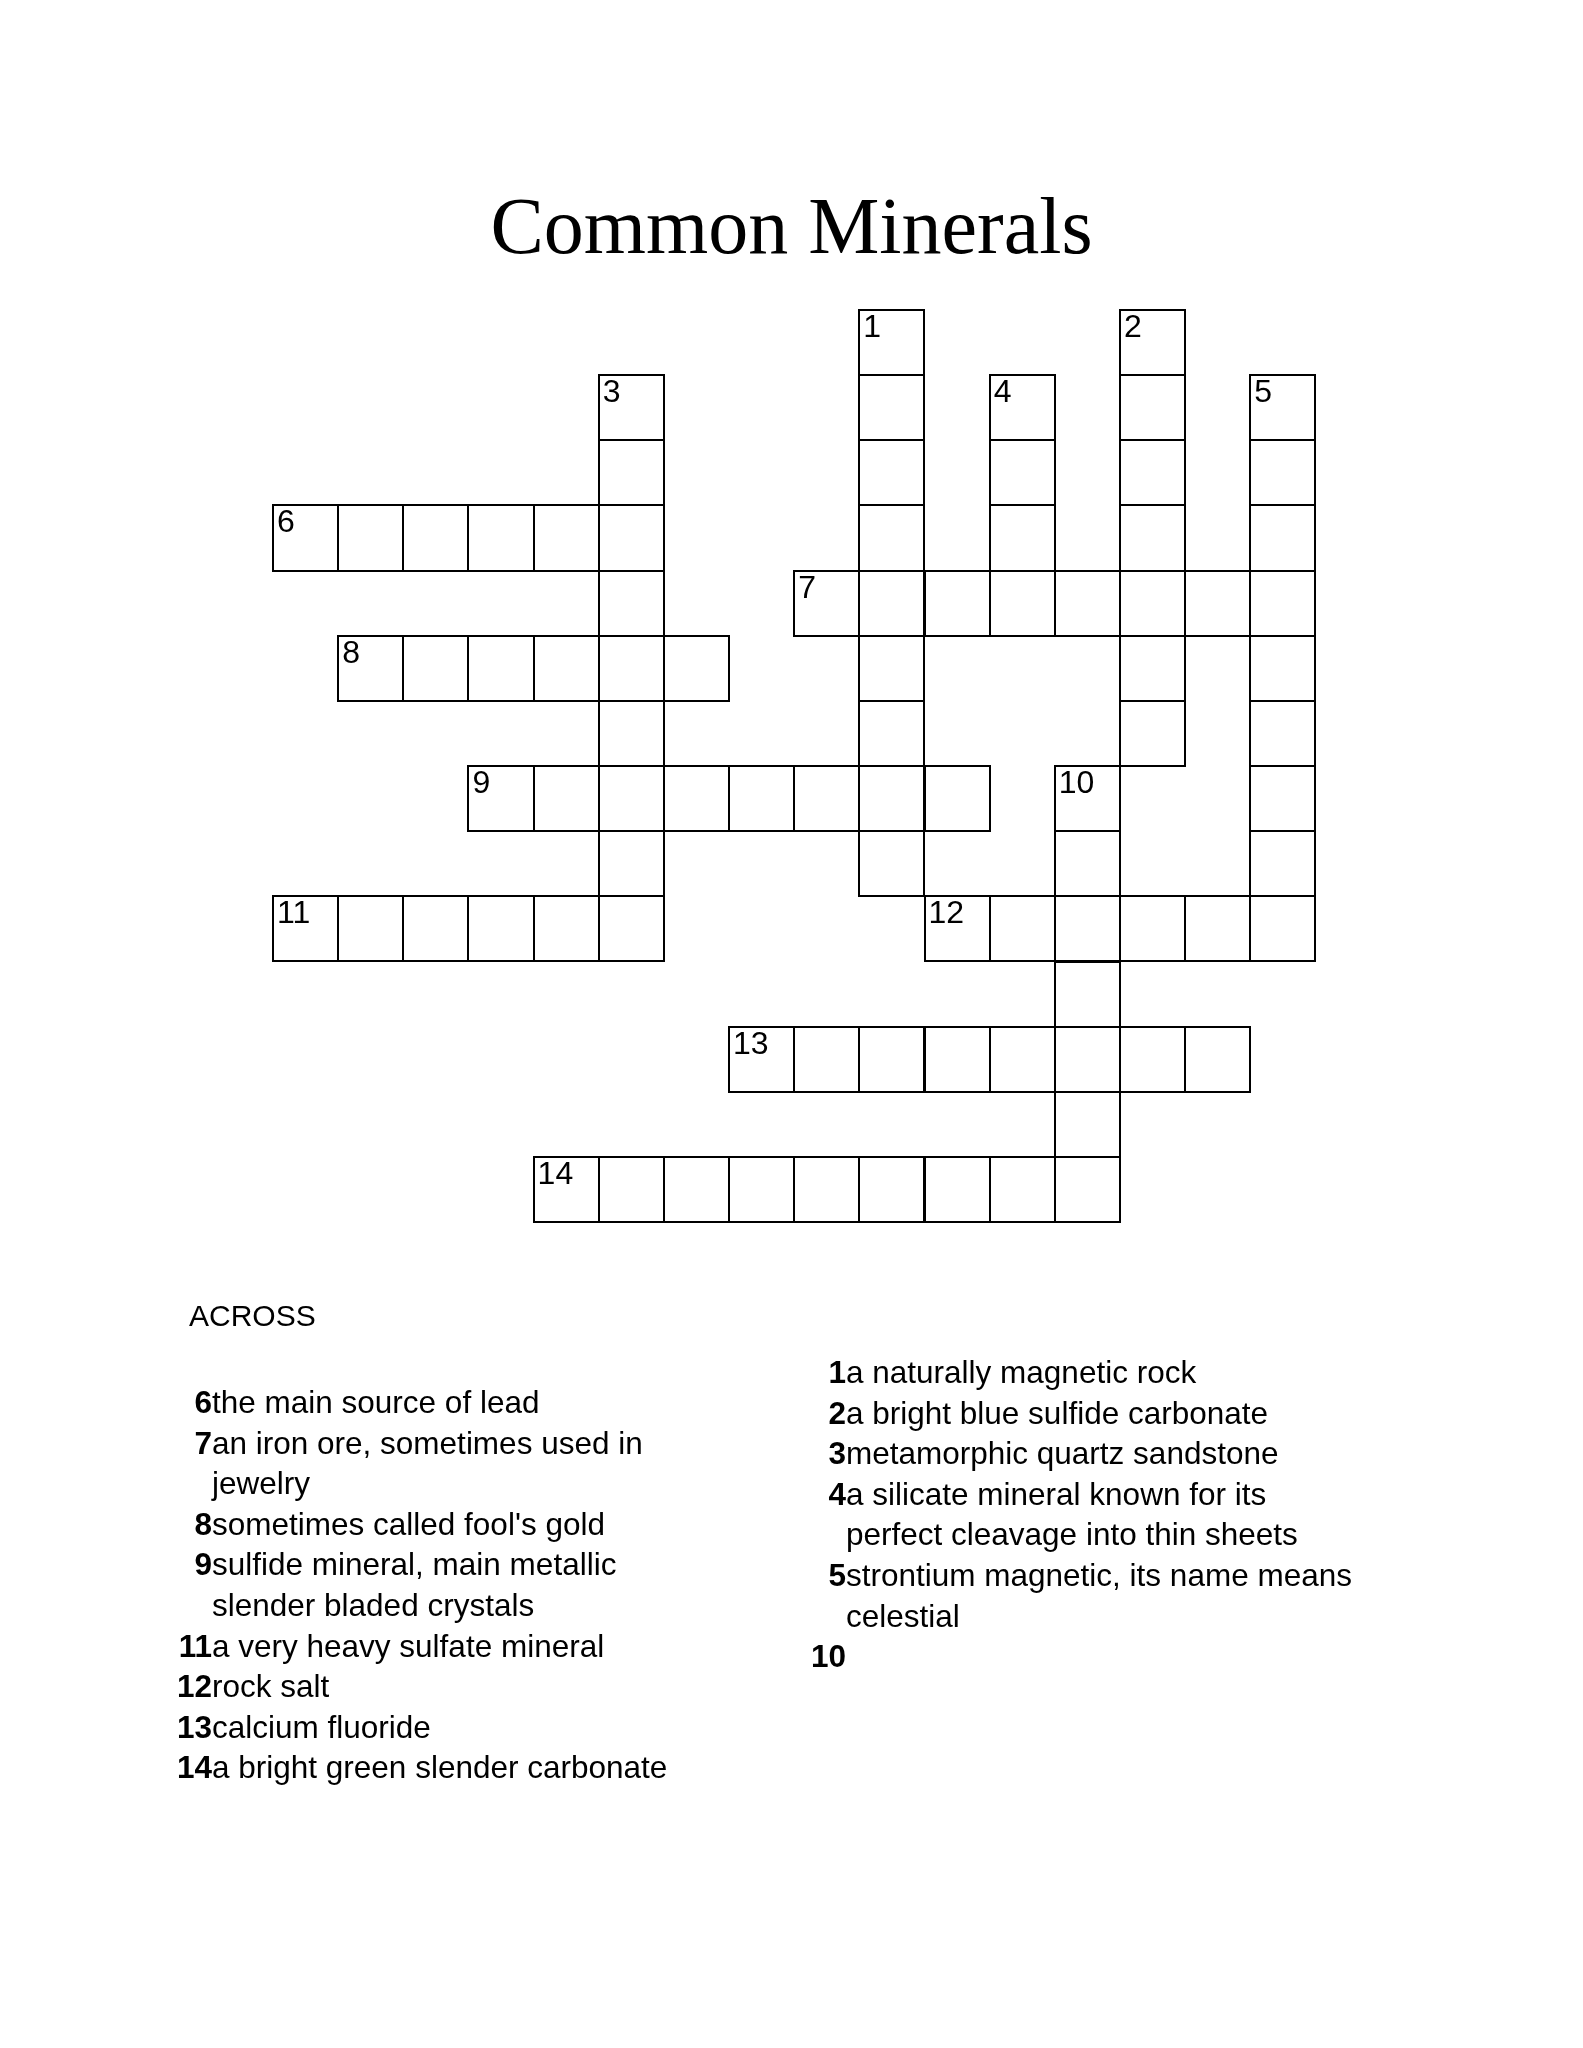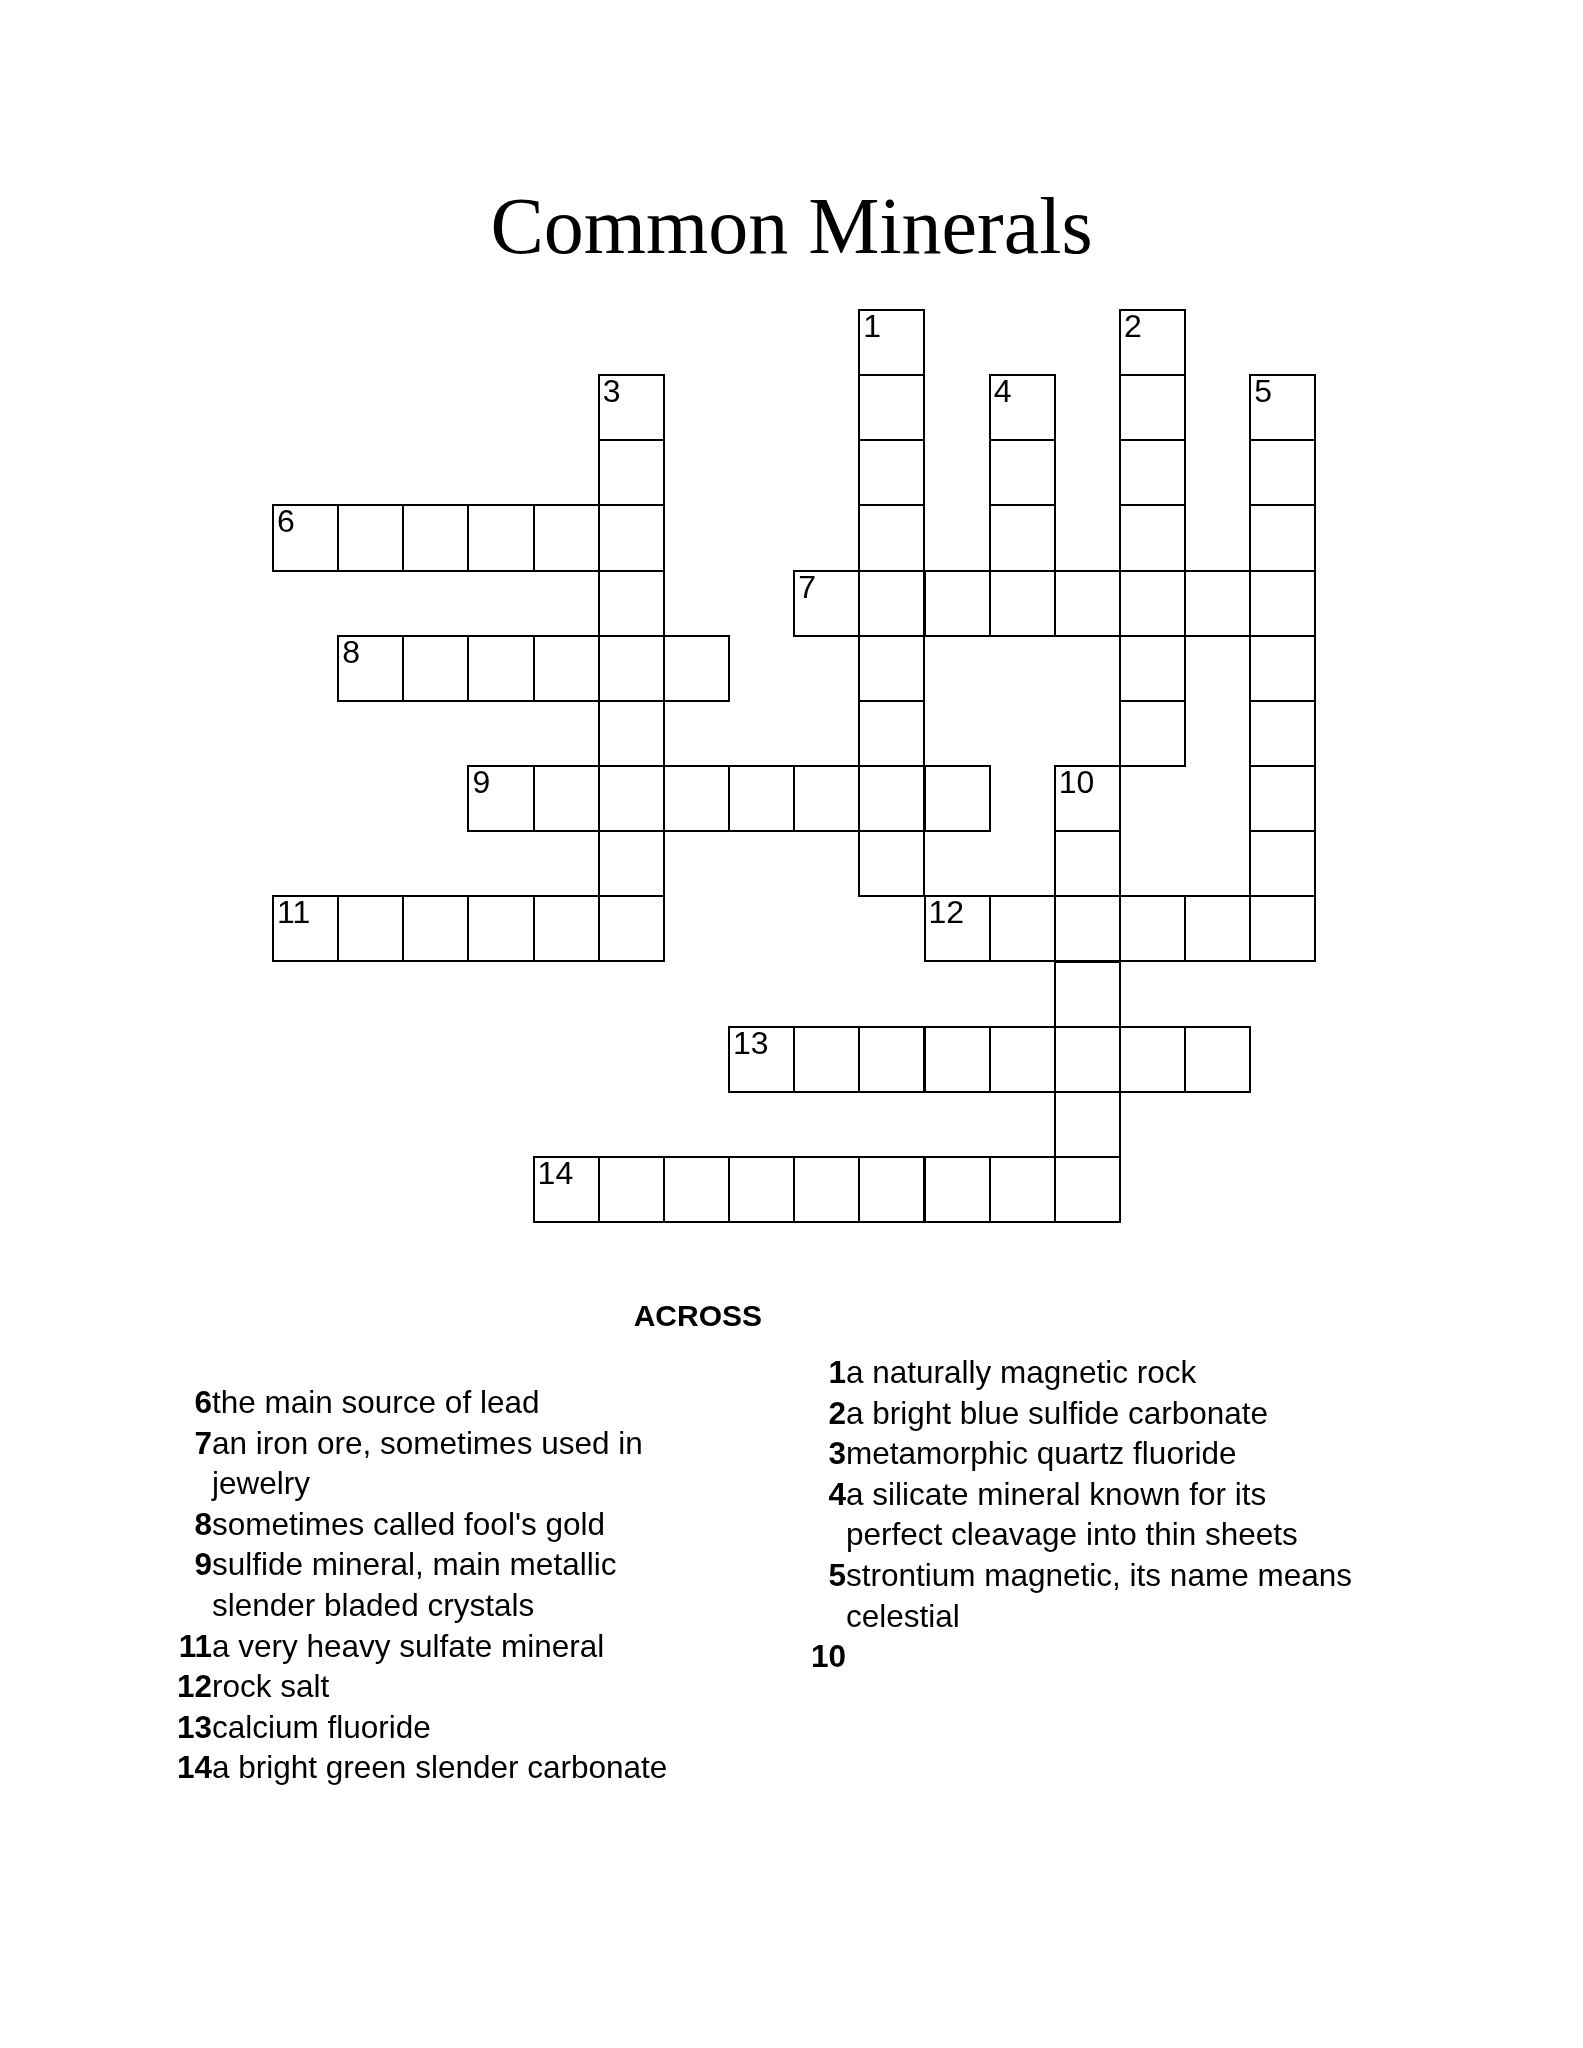--- a/index.html
+++ b/index.html
@@ -47,23 +47,22 @@
     top: 1301px;
     width: 590px;
     font-family: "Liberation Sans", sans-serif;
     color: #000000;
   }
   .clue-col.across { left: 172px; }
   .clue-col.down   { left: 806px; }
   .clue-col h2 {
     margin: 0 0 4px 17px;
     font-size: 30px;
-    font-weight: 700;
+    font-weight: 400;
     line-height: 1;
-    text-align: right;
   }
   .clue-col.down h2 { margin-left: 13px; }
   .clue-col ol {
     list-style: none;
     margin: 51px 0 0 0;
     padding: 0;
   }
   .clue-col li {
     display: flex;
     align-items: flex-start;
@@ -249,21 +248,21 @@
         <li>
           <span class="cnum">1</span>
           <span class="ctxt">a naturally magnetic rock</span>
         </li>
         <li>
           <span class="cnum">2</span>
           <span class="ctxt">a bright blue sulfide carbonate</span>
         </li>
         <li>
           <span class="cnum">3</span>
-          <span class="ctxt">metamorphic quartz fluoride</span>
+          <span class="ctxt">metamorphic quartz sandstone</span>
         </li>
         <li>
           <span class="cnum">4</span>
           <span class="ctxt">a silicate mineral known for its perfect cleavage into thin sheets</span>
         </li>
         <li>
           <span class="cnum">5</span>
           <span class="ctxt">strontium magnetic, its name means celestial</span>
         </li>
         <li>

